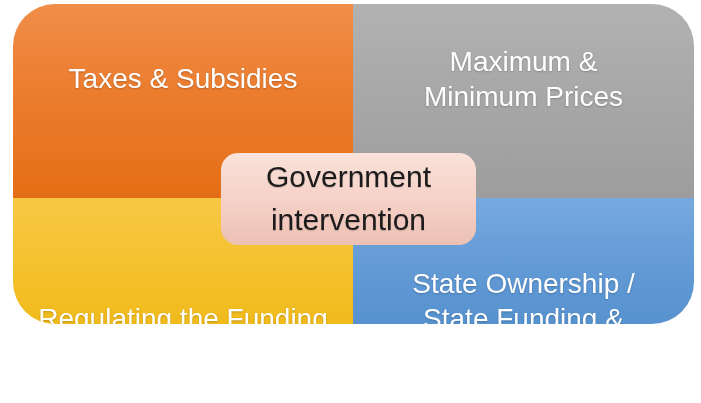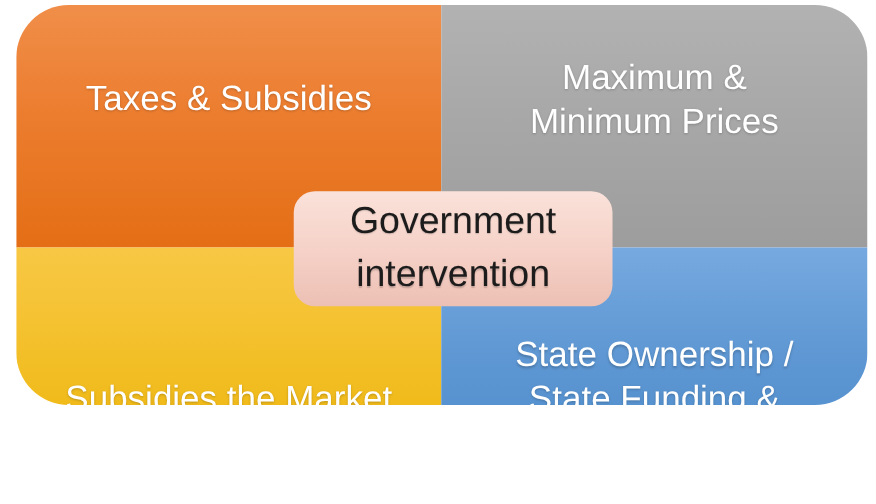--- a/index.html
+++ b/index.html
@@ -56,21 +56,21 @@
     white-space: pre-line;
     text-shadow: 0 1px 2px rgba(0,0,0,0.22);
     padding: 0 10px;
     box-sizing: border-box;
   }
   .qlabel.band-top    { top: 0;    height: 149px; }
   .qlabel.band-bottom { top: 47px; bottom: 0; }
   
   .center-box {
     position: absolute;
-    left: 235px;
+    left: 221px;
     top: 153px;
     width: 255px;
     height: 92px;
     border-radius: 17px;
     background: linear-gradient(180deg, #FAE2DA 0%, #F5D0C6 55%, #EDC0B4 100%);
     display: flex;
     align-items: center;
     justify-content: center;
   }
   .center-label {
@@ -88,21 +88,21 @@
 <div class="canvas">
   <div class="matrix">
     <div class="quad q-orange">
       <div class="qlabel band-top">Taxes &amp; Subsidies</div>
     </div>
     <div class="quad q-gray">
       <div class="qlabel band-top">Maximum &amp;
 Minimum Prices</div>
     </div>
     <div class="quad q-yellow">
-      <div class="qlabel band-bottom">Subsidies the Market</div>
+      <div class="qlabel band-bottom">Regulating the Funding</div>
     </div>
     <div class="quad q-blue">
       <div class="qlabel band-bottom">State Ownership /
 State Funding &amp;
 Provision</div>
     </div>
   </div>
 
   <div class="center-box">
     <div class="center-label">Government

